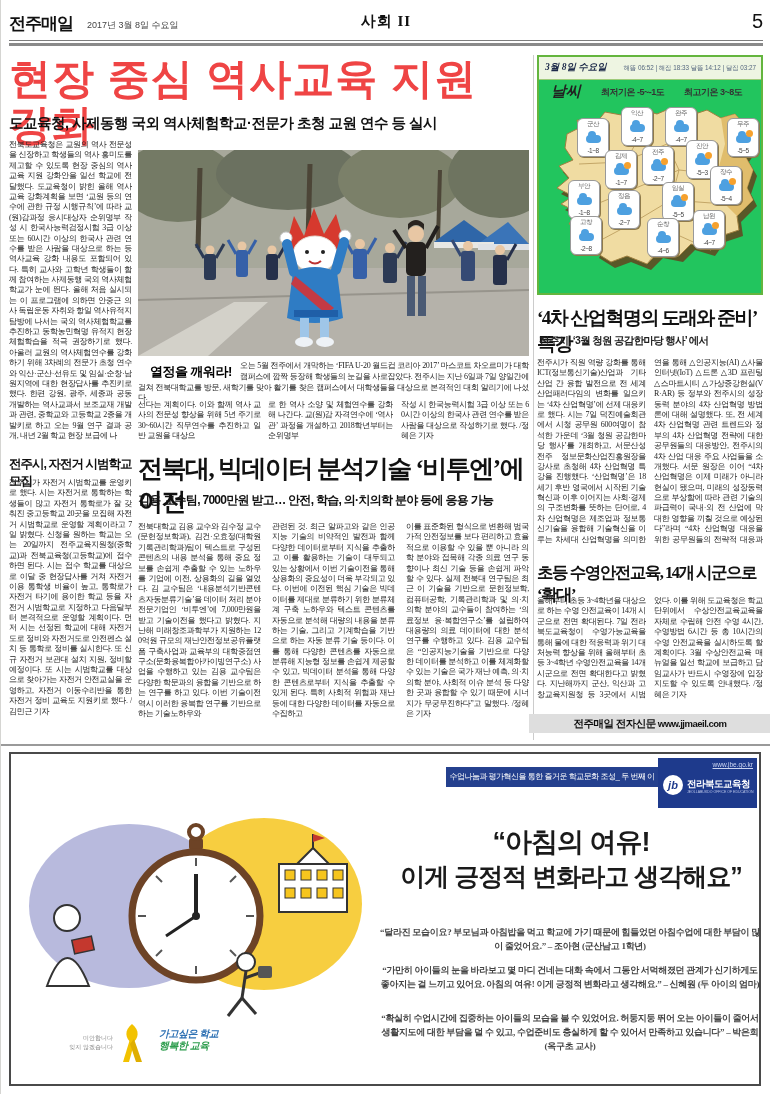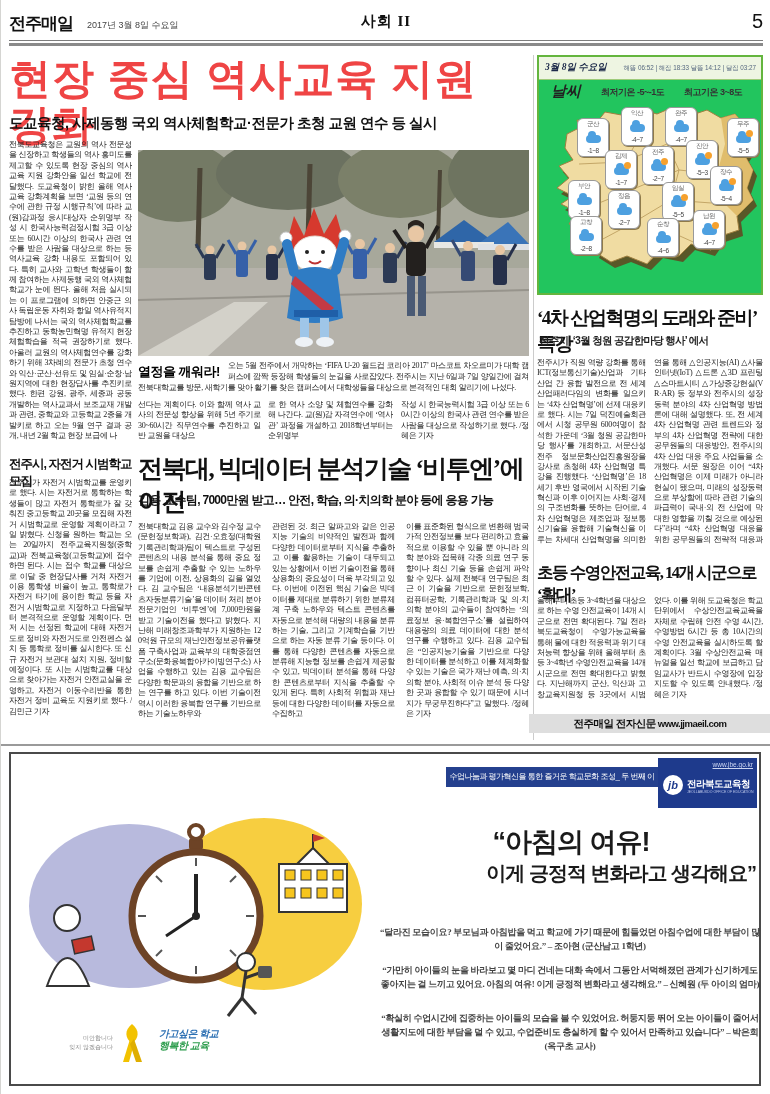--- a/index.html
+++ b/index.html
@@ -17,21 +17,21 @@
   .main-hl{position:absolute;left:8px;top:56px;width:520px;font-family:"Liberation Sans",sans-serif;
            font-weight:800;font-size:42px;letter-spacing:1px;line-height:1.1;color:#ef4444;}
   .main-sub{position:absolute;left:8px;top:114px;width:520px;font-family:"Liberation Sans",sans-serif;
             font-weight:bold;font-size:14.5px;letter-spacing:-0.5px;}
   .bodycol{position:absolute;text-align:justify;font-size:8px;line-height:1.3;letter-spacing:-0.3px;
            color:#222;overflow:hidden;word-break:break-all;}
   .photo{position:absolute;left:137px;top:150px;width:391px;height:206px;background:#a9aa9e;overflow:hidden;}
   .caption{position:absolute;left:137px;top:361px;width:391px;font-size:8px;line-height:1.35;text-align:justify;
            letter-spacing:-0.3px;color:#222;}
   .cap-lead{float:left;font-family:"Liberation Sans",sans-serif;font-weight:bold;font-size:13px;
-            letter-spacing:-0.5px;margin:2px 8px 0 0;color:#000;}
+            letter-spacing:-0.5px;margin:2px 8px 0 12px;color:#000;}
   
   .bike-hl{position:absolute;left:8px;top:456px;width:124px;font-family:"Liberation Sans",sans-serif;
            font-weight:bold;font-size:12.5px;letter-spacing:-1px;}
   .bd-hl{position:absolute;left:137px;top:452px;width:391px;font-weight:bold;font-size:25px;letter-spacing:-1.5px;}
   .bd-sub{position:absolute;left:137px;top:492px;width:391px;font-family:"Liberation Sans",sans-serif;
           font-weight:bold;font-size:12px;letter-spacing:-0.7px;}
   .vdiv{position:absolute;left:532px;top:55px;bottom:355px;width:0;border-left:1px solid #ccc;}
   
   .wbox{position:absolute;left:536px;top:55px;width:226px;height:240px;border:2px solid #64b53e;background:#22c55e;box-sizing:border-box;}
   .wbox-hdr{height:22px;background:#eef5e2;border-bottom:1px solid #9ecb7a;position:relative;}
@@ -63,21 +63,21 @@
   .ad-logo{position:absolute;left:647px;top:4px;width:99px;height:50px;background:#1e3a8c;color:#fff;
            font-family:"Liberation Sans",sans-serif;}
   .ad-logo .url{position:absolute;right:4px;top:3px;font-size:6.5px;color:#cdd6f2;}
   .ad-logo .circ{position:absolute;left:5px;top:17px;width:20px;height:20px;border-radius:50%;background:#fff;
                  color:#1e3a8c;font-weight:bold;font-style:italic;font-size:11px;text-align:center;line-height:20px;}
   .ad-logo .org{position:absolute;left:29px;top:20px;font-weight:bold;font-size:9.5px;letter-spacing:-0.5px;}
   .ad-logo .org-en{position:absolute;left:29px;top:32px;font-size:3.5px;color:#b9c4e8;}
   .ad-hl{position:absolute;left:375px;top:70px;width:370px;text-align:center;font-family:"Liberation Sans",sans-serif;
          font-weight:800;color:#1a1a1a;letter-spacing:-1px;}
   .ad-hl .l1{font-size:27px;}
-  .ad-hl .l2{font-size:20px;text-align:right;}
+  .ad-hl .l2{font-size:25px;}
   .ad-sub{position:absolute;left:375px;top:140px;width:370px;text-align:center;font-family:"Liberation Sans",sans-serif;
           font-weight:bold;font-size:11.5px;color:#333;letter-spacing:-0.5px;}
   .ad-quote{position:absolute;left:368px;width:382px;text-align:center;font-size:9px;line-height:1.55;color:#444;letter-spacing:-0.3px;font-weight:bold;}
   .ad-illu{position:absolute;left:18px;top:52px;width:352px;height:228px;}
   .ribbon-row{position:absolute;left:48px;top:266px;height:50px;}
   .rib-txt{position:absolute;left:0;top:14px;width:54px;font-size:6px;color:#888;text-align:right;line-height:1.5;
            font-family:"Liberation Sans",sans-serif;}
   .rib{position:absolute;left:60px;top:2px;}
   .slogan{position:absolute;left:100px;top:8px;width:150px;font-style:italic;font-weight:bold;line-height:1.2;
           font-family:"Liberation Sans",sans-serif;letter-spacing:-0.5px;}

